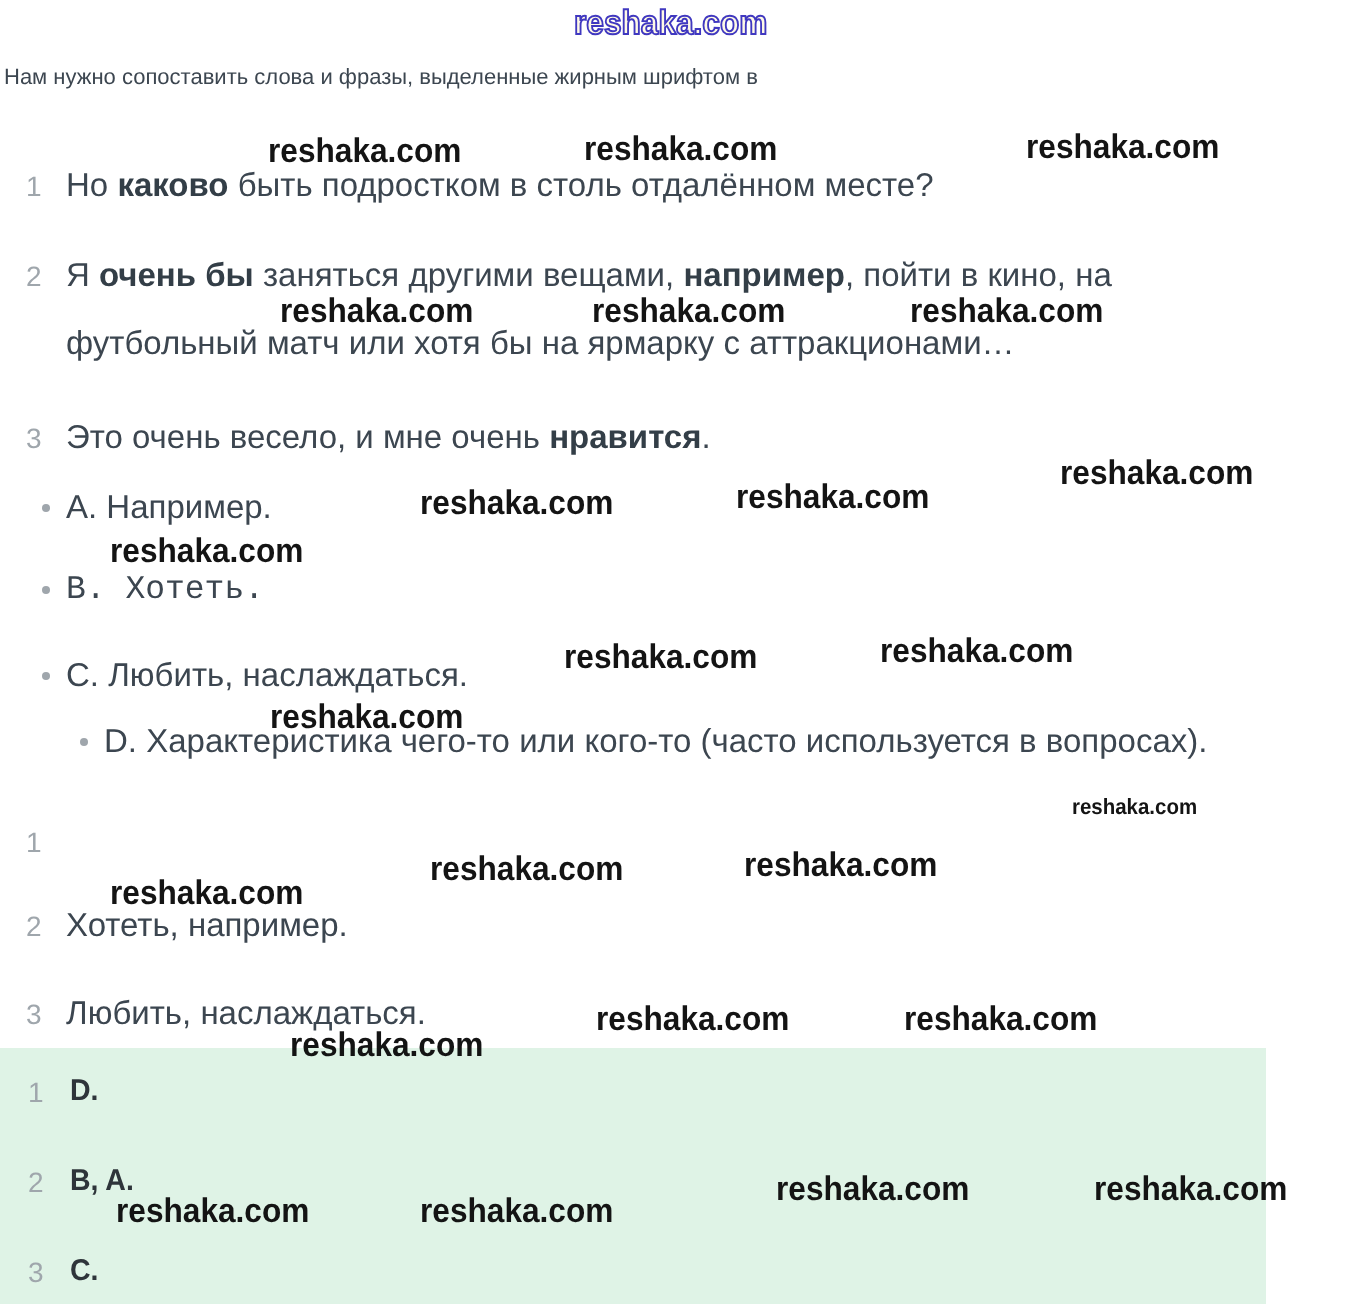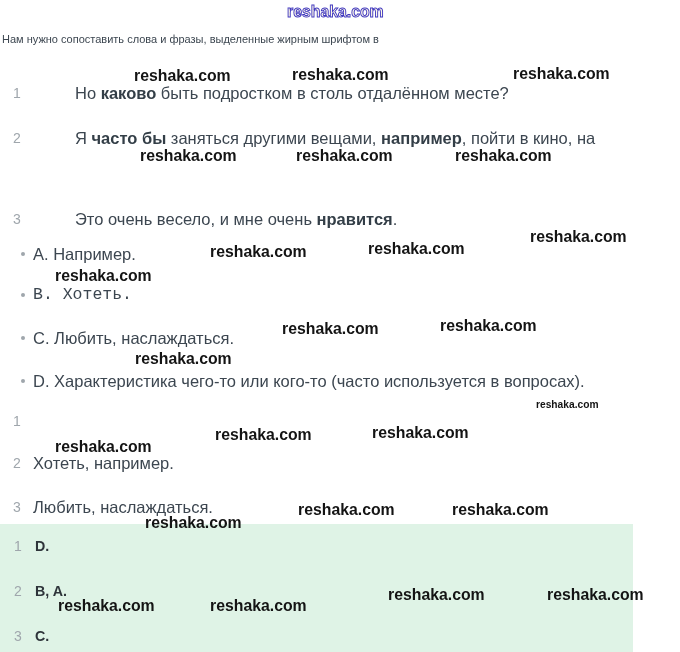--- a/index.html
+++ b/index.html
@@ -20,26 +20,26 @@
   .heading{position:absolute;top:28px;left:2px;margin:0;font-size:11px;
            font-weight:400;line-height:22px;color:var(--text,#3c4650);}
   .sentence{line-height:34px;}
   .sent-wrap .b{font-weight:700;color:#333e47;}
   .s1{top:76px;}
   .s2{top:121px;}
   .s3{top:202px;}
   .oA{top:243px;}
   .oB{top:284px;font-family:Liberation Mono, monospace;}
   .oC{top:327px;}
-  .oD{top:370px;}
+  .oD{top:360px;padding-left:19px;}
   .d1{top:410px;}
   .d2{top:452px;}
   .d3{top:496px;}
   .s1 .marker,.s2 .marker,.s3 .marker{line-height:34px;}
-  .sentence-text-wrap{flex:1;margin-left:42px;}
+  .sentence-text-wrap{flex:1;}
   .answers-block{position:absolute;left:0;top:524px;width:633px;height:128px;
                  background:var(--green,#dff3e6);}
   .ans-row{position:absolute;left:0;display:flex;width:620px;}
   .a1{top:12px;}.a2{top:57px;}.a3{top:102px;}
   .ans-num{flex:none;width:35px;box-sizing:border-box;padding-left:14px;
            color:var(--muted,#9fa6ac);font-size:14px;line-height:20px;}
   .ans-val{font-size:15px;font-weight:700;color:#2e343a;line-height:20px;
            transform:scaleX(.95);transform-origin:left;}
   .wm-layer{position:absolute;inset:0;z-index:5;pointer-events:none;}
   .wm{position:absolute;white-space:nowrap;line-height:1;
@@ -55,21 +55,21 @@
 <div class="page">
 
   <h1 class="heading">Нам нужно сопоставить слова и фразы, выделенные жирным шрифтом в</h1>
 
   <div class="row s1">
     <span class="marker">1</span>
     <span class="sentence-text-wrap sentence sent-wrap"><span>Но </span><span class="b">каково</span><span> быть подростком в столь отдалённом месте?</span></span>
   </div>
   <div class="row s2">
     <span class="marker">2</span>
-    <span class="sentence-text-wrap sentence sent-wrap"><span>Я </span><span class="b">часто бы</span><span> заняться другими вещами, </span><span class="b">например</span><span>, пойти в кино, на</span><br></span>
+    <span class="sentence-text-wrap sentence sent-wrap"><span>Я </span><span class="b">очень бы</span><span> заняться другими вещами, </span><span class="b">например</span><span>, пойти в кино, на</span><br><span>футбольный матч или хотя бы на ярмарку с аттракционами…</span></span>
   </div>
   <div class="row s3">
     <span class="marker">3</span>
     <span class="sentence-text-wrap sentence sent-wrap"><span>Это очень весело, и мне очень </span><span class="b">нравится</span><span>.</span></span>
   </div>
 
   <div class="row oA">
     <span class="bullet-marker">
         <span class="dot"></span>
       </span>

